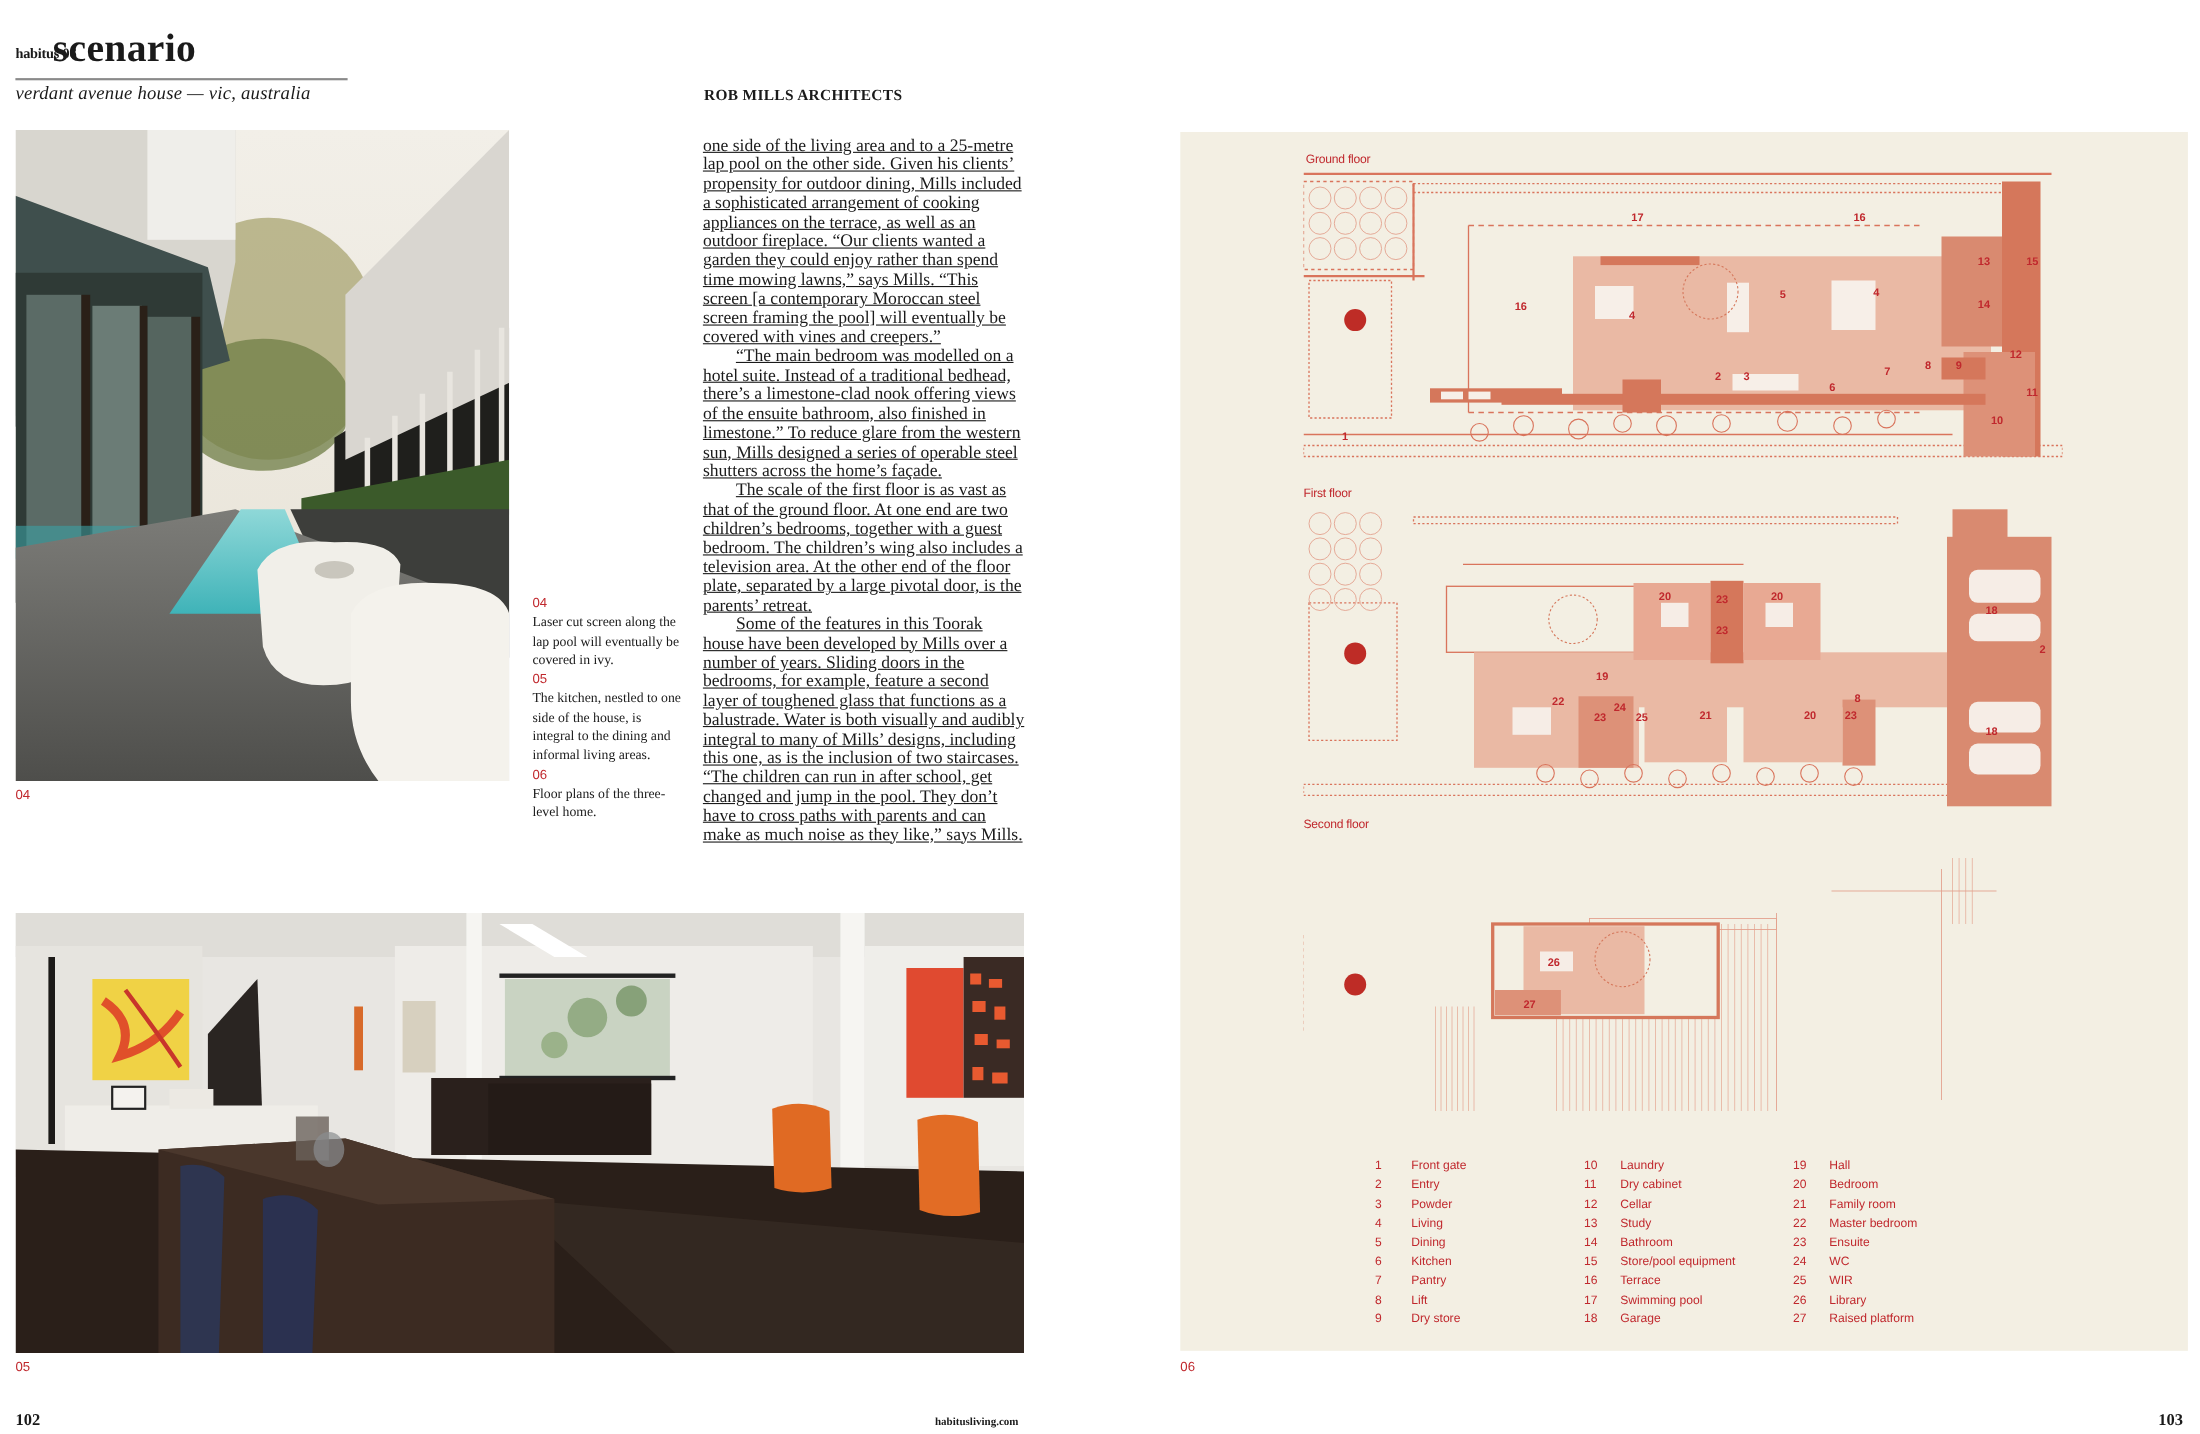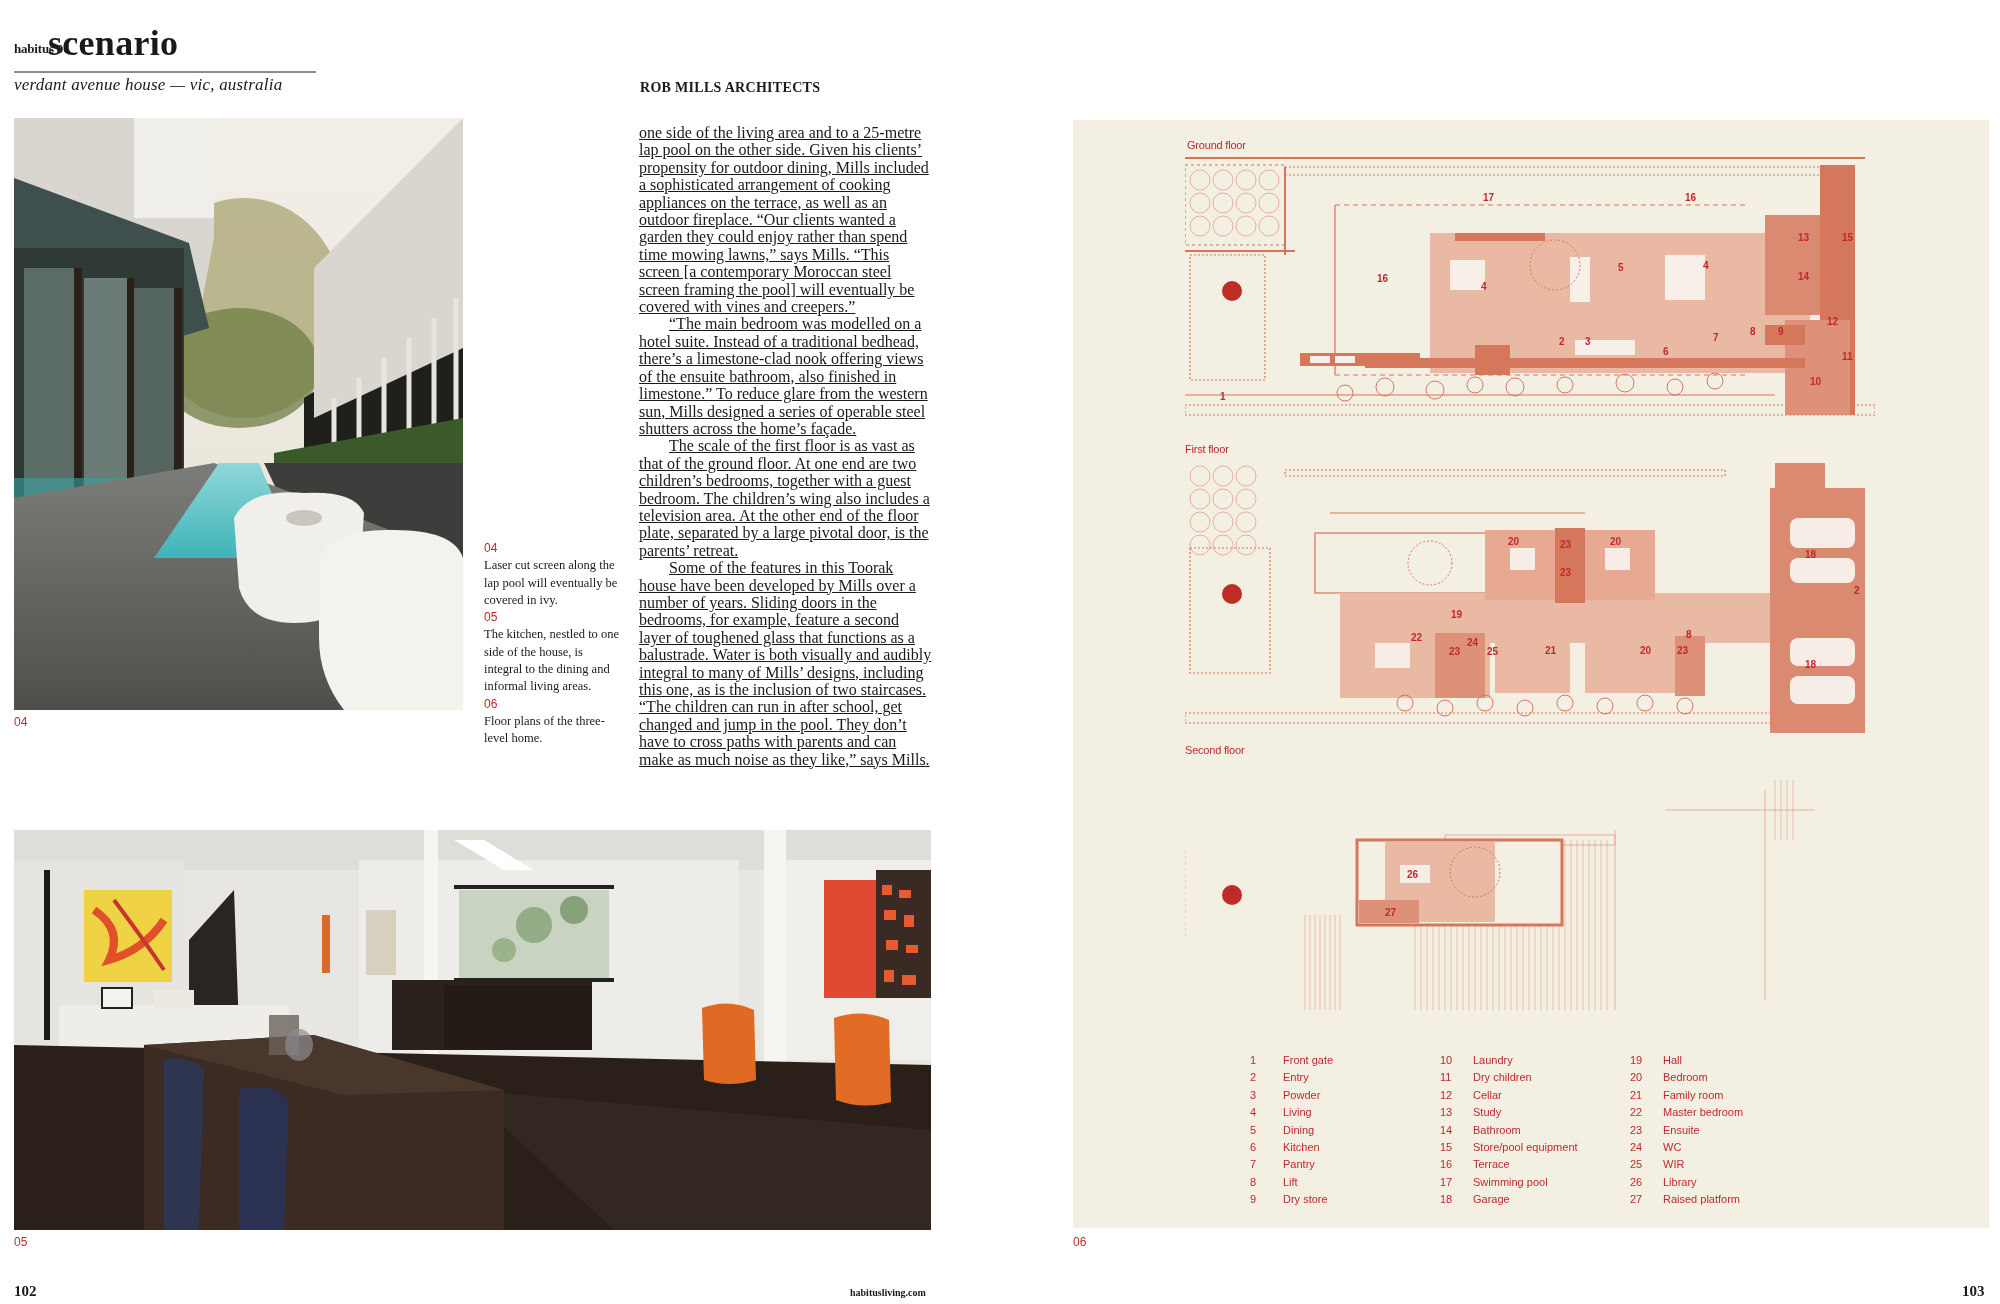--- a/index.html
+++ b/index.html
@@ -498,21 +498,21 @@
         <span class="legend-name">Dry store</span>
       </div>
   </div>
   <div class="legend-col" style="left:190px;">
     <div class="legend-row">
         <span class="legend-num">10</span>
         <span class="legend-name">Laundry</span>
       </div>
     <div class="legend-row">
         <span class="legend-num">11</span>
-        <span class="legend-name">Dry children</span>
+        <span class="legend-name">Dry cabinet</span>
       </div>
     <div class="legend-row">
         <span class="legend-num">12</span>
         <span class="legend-name">Cellar</span>
       </div>
     <div class="legend-row">
         <span class="legend-num">13</span>
         <span class="legend-name">Study</span>
       </div>
     <div class="legend-row">

